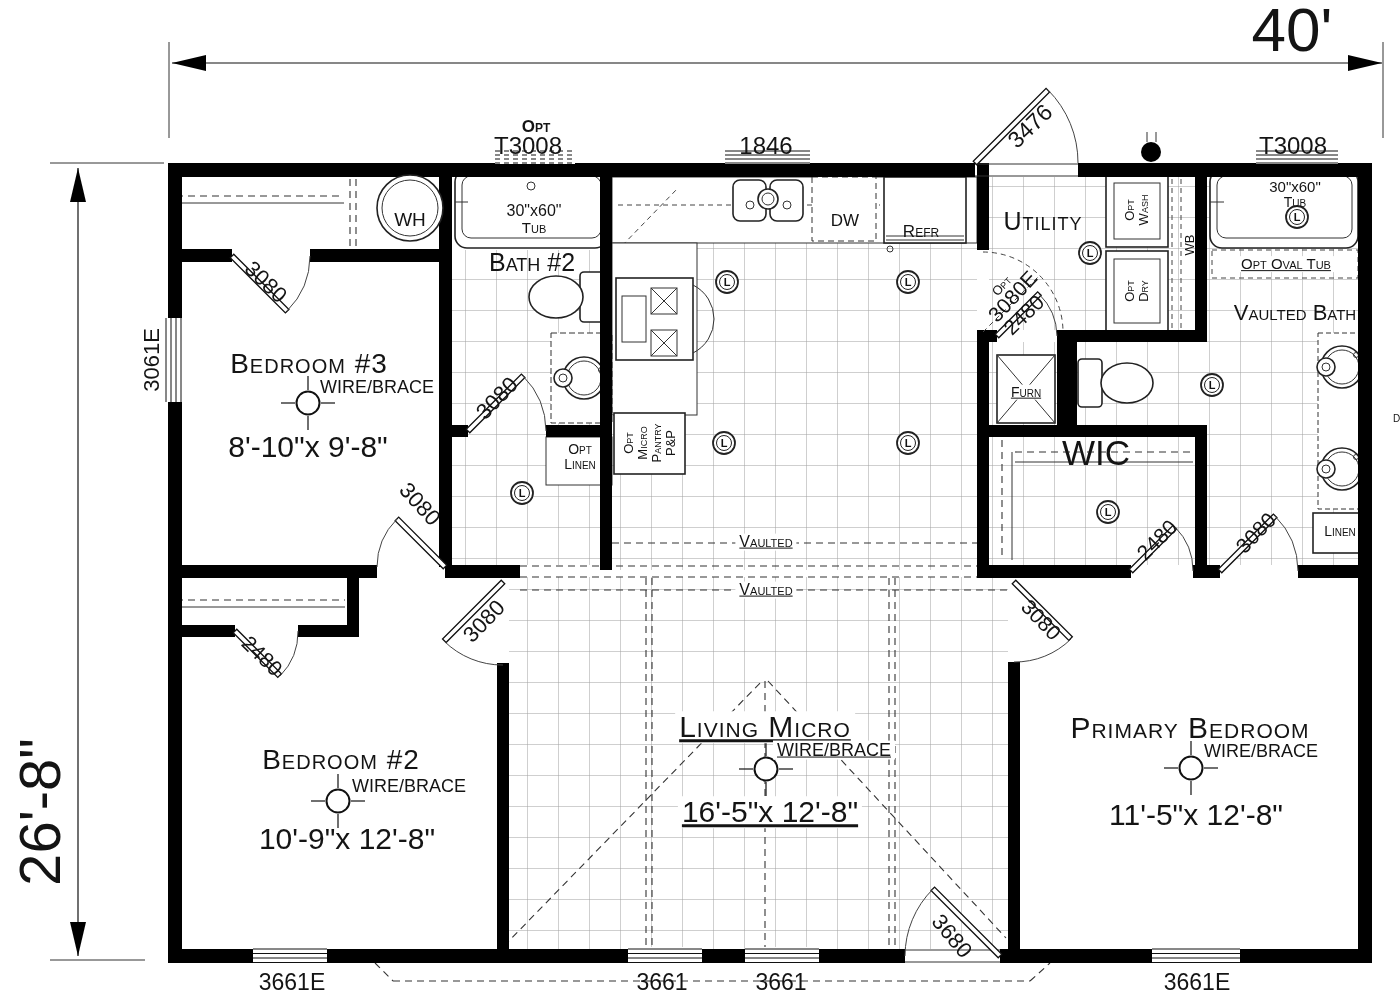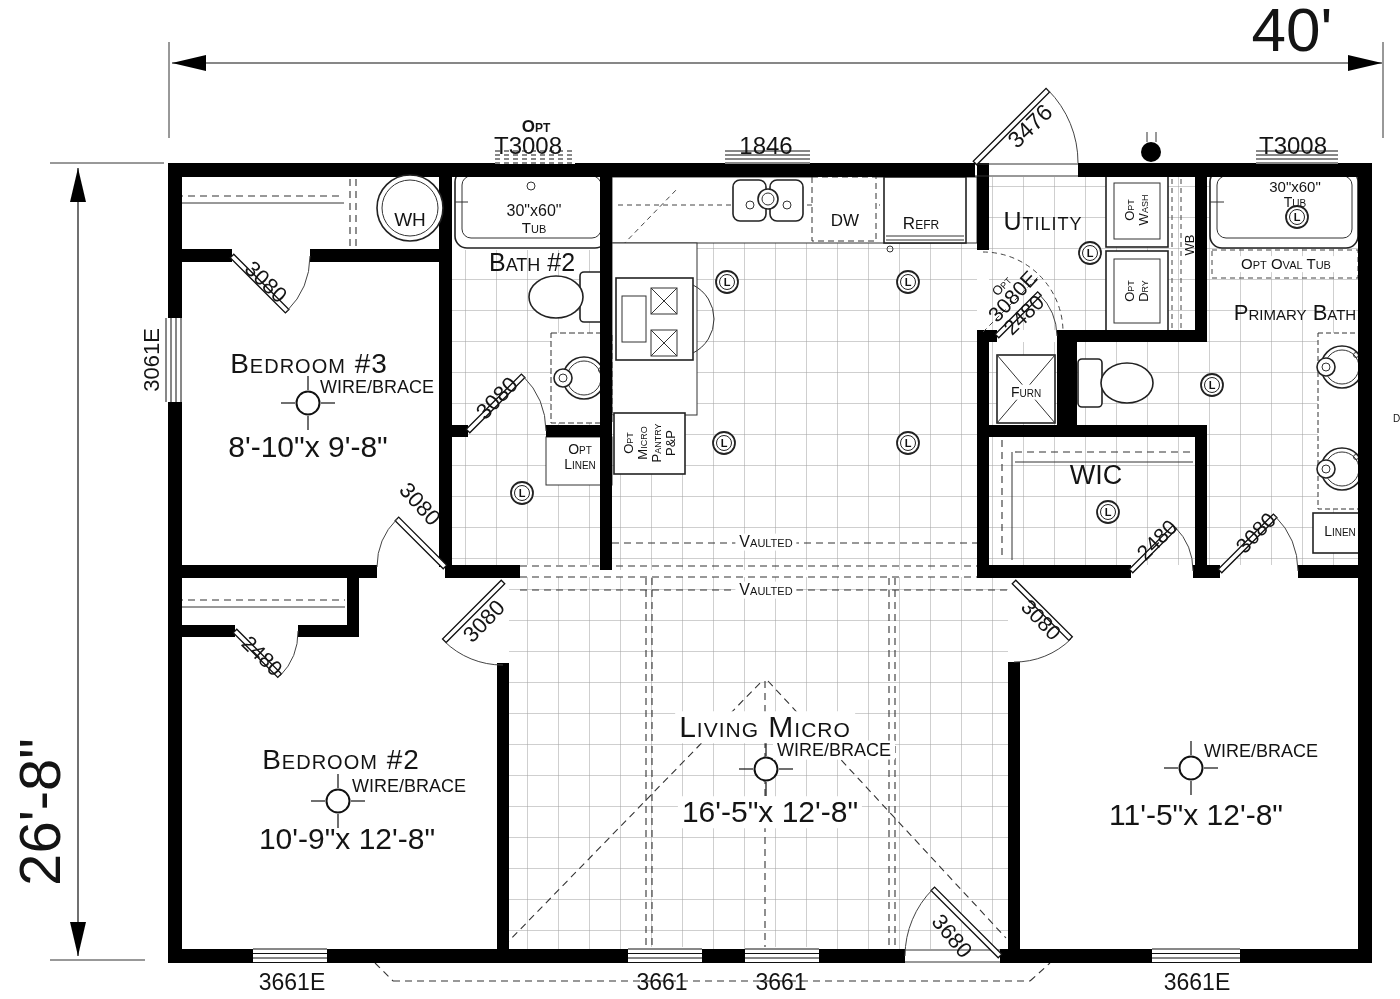--- a/index.html
+++ b/index.html
@@ -2,21 +2,21 @@
 <html><head>
 <meta charset="utf-8">
 <style>
   html,body{margin:0;padding:0;background:#fff;}
   #plan{position:relative;width:1400px;height:999px;background:#fff;overflow:hidden;
         font-family:"Liberation Sans", sans-serif;color:#111;}
   #plan svg{position:absolute;left:0;top:0;}
   .lbl{position:absolute;white-space:nowrap;transform:translate(-50%,-50%);
        color:#141414;text-align:center;line-height:1.05;}
   .sc{font-variant:small-caps;}
-  .bg{background:#fff;padding:0 4px;}
+  .bg{background:#fff;padding:0 4px;text-decoration:underline;}
   .w{fill:#000;}
   .grid{stroke:none;}
   .thin{stroke:#333;stroke-width:1;fill:none;}
   .fix{fill:#fff;stroke:#222;stroke-width:1.6;}
   .fixthin{fill:#fff;stroke:#333;stroke-width:1;}
   .dash{stroke:#333;stroke-width:1.1;fill:none;stroke-dasharray:7 5;}
   .dash2{stroke:#444;stroke-width:1;fill:none;stroke-dasharray:5 4;}
   .arc{stroke:#444;stroke-width:1;fill:none;}
   .doorleaf{fill:#fff;stroke:#111;stroke-width:1.3;}
   .win rect{fill:#fff;}
@@ -460,21 +460,21 @@
 <div class="lbl sc" style="left:532px;top:262px;font-size:25px">Bath #2</div>
 <div class="lbl" style="left:534px;top:211px;font-size:16px">30"x60"</div>
 <div class="lbl sc" style="left:534px;top:228px;font-size:15px">Tub</div>
 <div class="lbl" style="left:497px;top:398px;font-size:22px;transform:translate(-50%,-50%) rotate(-46deg)">3080</div>
 <div class="lbl sc" style="left:580px;top:457px;font-size:14px">
   <div>Opt</div>
       <div>Linen</div>
 </div>
 
 <div class="lbl sc" style="left:845px;top:221px;font-size:17px">DW</div>
-<div class="lbl sc" style="left:921px;top:224px;font-size:17px">Refr</div>
+<div class="lbl sc" style="left:921px;top:232px;font-size:17px">Refr</div>
 <div class="lbl sc" style="left:650px;top:443px;font-size:13px;line-height:14px;transform:translate(-50%,-50%) rotate(-90deg)">
   <div>Opt</div>
       <div>Micro</div>
   <div>Pantry</div>
       <div>P&amp;P</div>
 </div>
 <div class="lbl sc bg" style="left:766px;top:542px;font-size:16px">Vaulted</div>
 <div class="lbl sc bg" style="left:766px;top:590px;font-size:16px">Vaulted</div>
 <div class="lbl" style="left:410px;top:220px;font-size:19px">WH</div>
 
@@ -488,38 +488,39 @@
       <div>Dry</div>
 </div>
 <div class="lbl" style="left:1190px;top:245px;font-size:13px;transform:translate(-50%,-50%) rotate(-90deg)">WB</div>
 <div class="lbl sc" style="left:1007px;top:291px;font-size:21px;line-height:15px;transform:translate(-50%,-50%) rotate(-47deg)">
   <div style="font-size:13px">Opt</div>
   <div>3080E</div>
 </div>
 <div class="lbl" style="left:1024px;top:315px;font-size:21px;transform:translate(-50%,-50%) rotate(-44deg)">2480</div>
 <div class="lbl sc bg" style="left:1026px;top:392px;font-size:14px;padding:0 1px">Furn</div>
 
-<div class="lbl sc" style="left:1295px;top:313px;font-size:22px">Primary Bath</div>
+<div class="lbl sc" style="left:1295px;top:313px;font-size:22px">Vaulted Bath</div>
 <div class="lbl" style="left:1295px;top:187px;font-size:15px">30"x60"</div>
 <div class="lbl sc" style="left:1295px;top:202px;font-size:14px">Tub</div>
 <div class="lbl sc bg" style="left:1286px;top:264px;font-size:15px">Opt Oval Tub</div>
 <div class="lbl" style="left:1400px;top:419px;font-size:10px">DS</div>
 <div class="lbl sc" style="left:1340px;top:531px;font-size:14px">Linen</div>
 <div class="lbl" style="left:1256px;top:533px;font-size:21px;transform:translate(-50%,-50%) rotate(-46deg)">3080</div>
 
-<div class="lbl" style="left:1096px;top:475px;font-size:27px">WIC</div>
+<div class="lbl" style="left:1096px;top:453px;font-size:35px">WIC</div>
 <div class="lbl" style="left:1157px;top:540px;font-size:21px;transform:translate(-50%,-50%) rotate(-45deg)">2480</div>
 
 <div class="lbl sc" style="left:341px;top:760px;font-size:28px;letter-spacing:1px">Bedroom #2</div>
 <div class="lbl" style="left:409px;top:786px;font-size:18px">WIRE/BRACE</div>
 <div class="lbl" style="left:347px;top:839px;font-size:30px">10'-9"x 12'-8"</div>
 <div class="lbl" style="left:262px;top:656px;font-size:21px;transform:translate(-50%,-50%) rotate(44deg)">2480</div>
 <div class="lbl" style="left:484px;top:621px;font-size:22px;transform:translate(-50%,-50%) rotate(-46deg)">3080</div>
 
 <div class="lbl sc bg" style="left:765px;top:727px;font-size:30px;letter-spacing:1px">Living Micro</div>
 <div class="lbl bg" style="left:834px;top:750px;font-size:18px">WIRE/BRACE</div>
 <div class="lbl bg" style="left:770px;top:812px;font-size:30px">16'-5"x 12'-8"</div>
 
+<div class="lbl sc" style="left:1190px;top:728px;font-size:30px;letter-spacing:1px">Primary Bedroom</div>
 <div class="lbl" style="left:1261px;top:751px;font-size:18px">WIRE/BRACE</div>
 <div class="lbl" style="left:1196px;top:815px;font-size:30px">11'-5"x 12'-8"</div>
 <div class="lbl" style="left:1041px;top:620px;font-size:21px;transform:translate(-50%,-50%) rotate(46deg)">3080</div>
 
 </div>
 
 </body></html>

